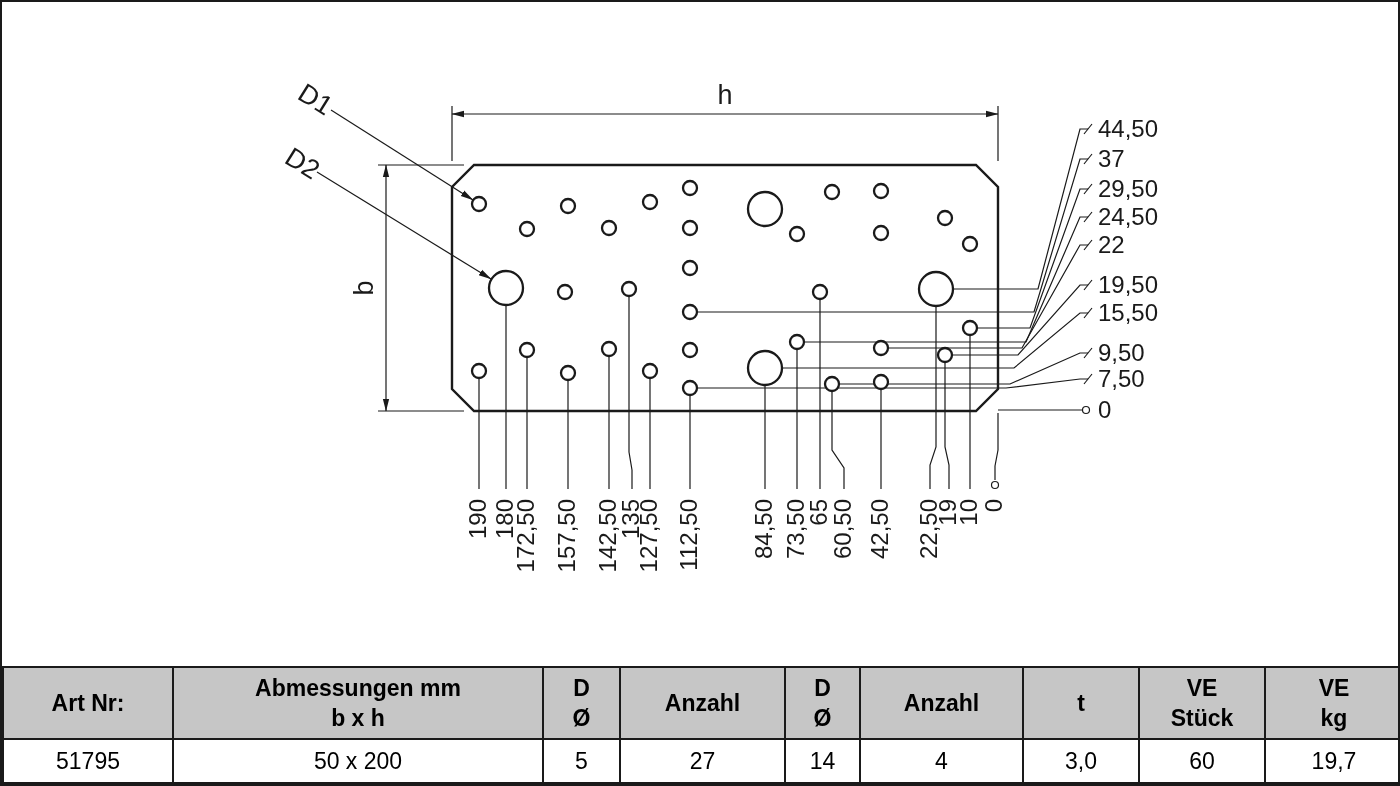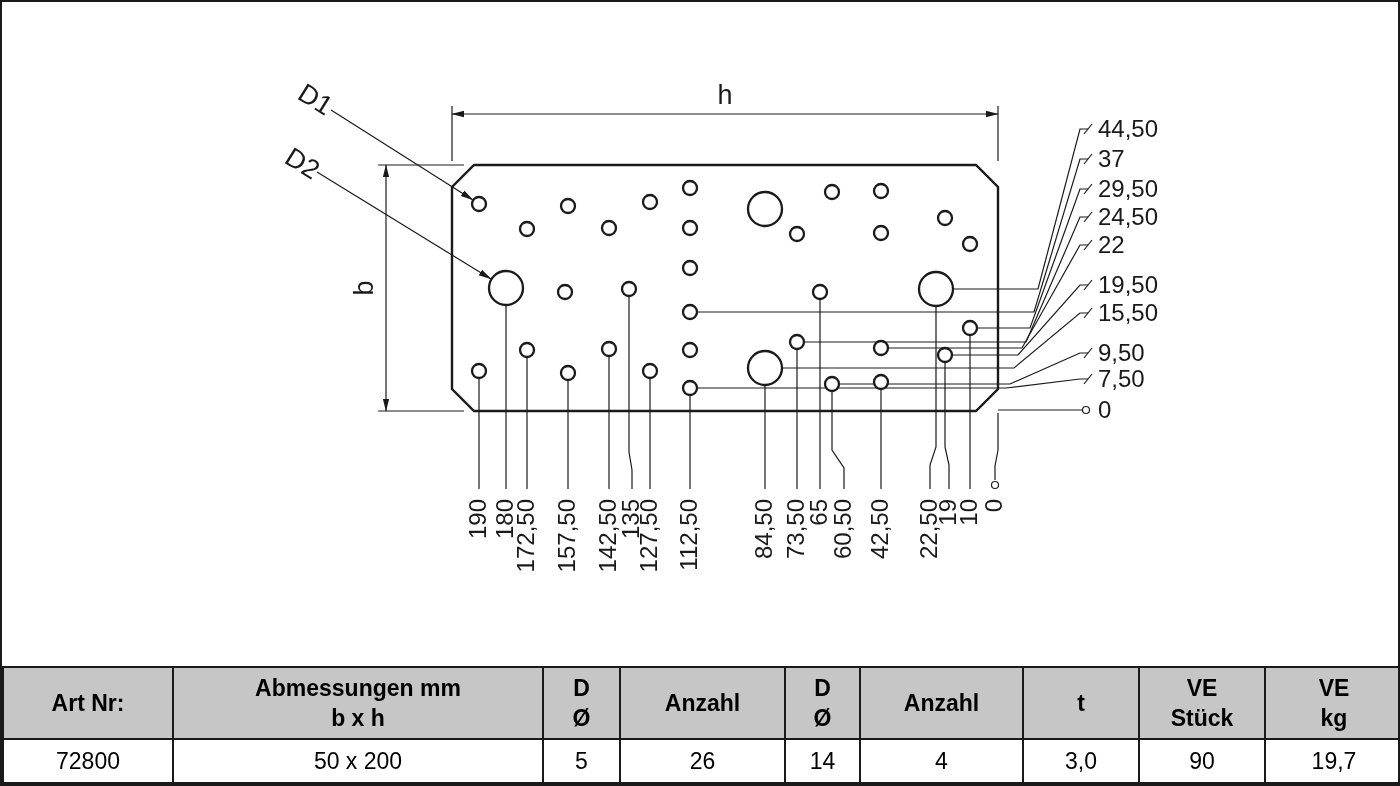--- a/index.html
+++ b/index.html
@@ -232,26 +232,26 @@
               <span>Stück</span>
             </th>
           <th>
               <span>VE</span>
               <span>kg</span>
             </th>
         </tr>
       </thead>
       <tbody>
         <tr>
-          <td>72800</td>
+          <td>51795</td>
           <td>50 x 200</td>
           <td>5</td>
-          <td>26</td>
+          <td>27</td>
           <td>14</td>
           <td>4</td>
           <td>3,0</td>
-          <td>90</td>
+          <td>60</td>
           <td>19,7</td>
         </tr>
       </tbody>
     </table>
   </div>
 </div>
 
 </body></html>

